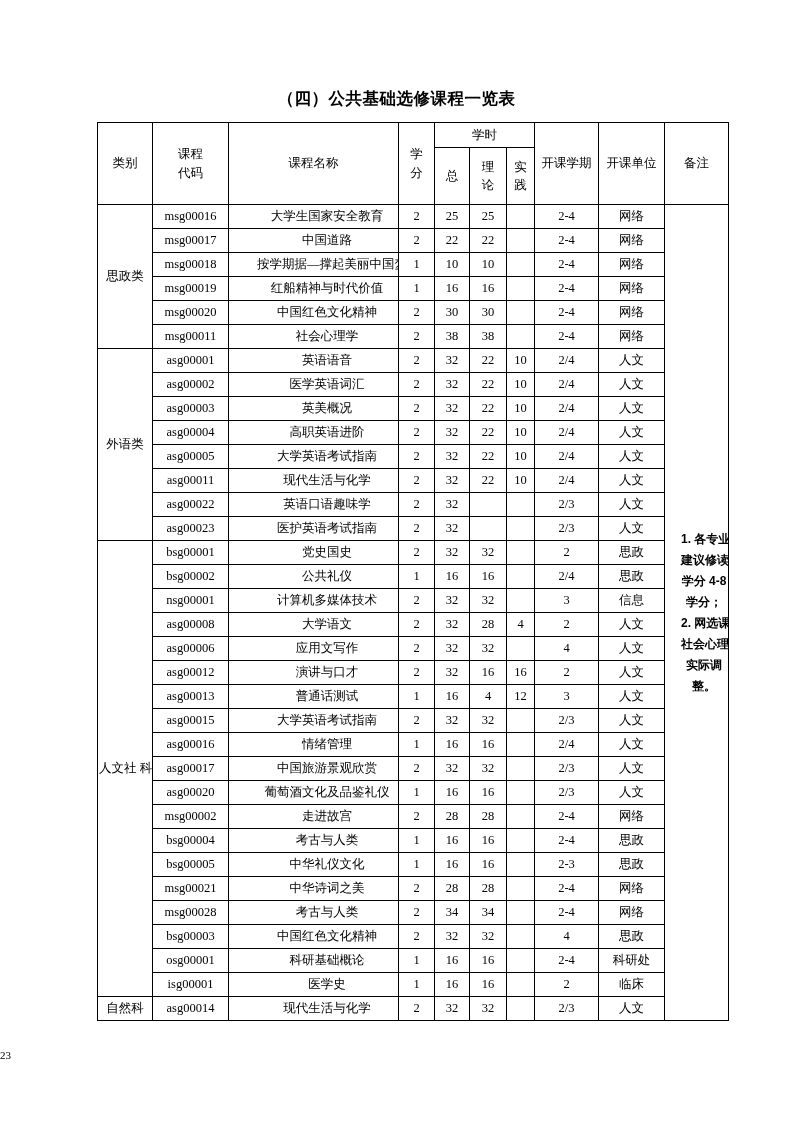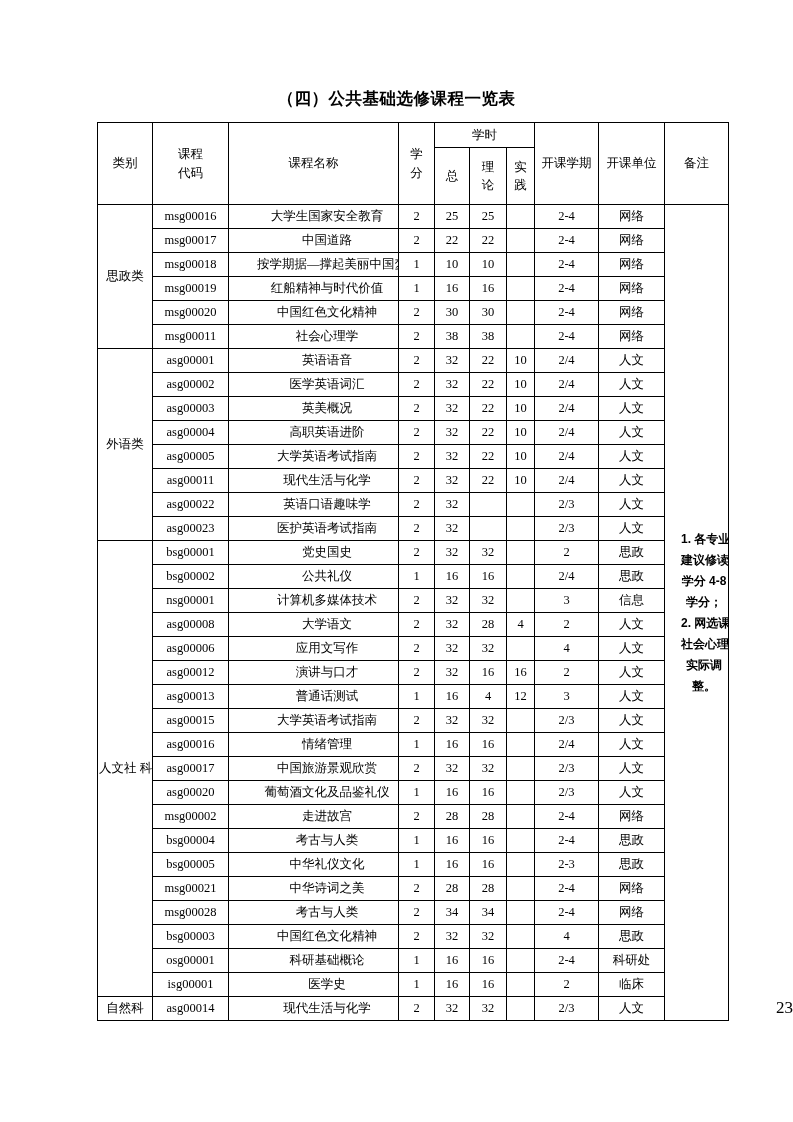--- a/index.html
+++ b/index.html
@@ -66,23 +66,23 @@
   .remark-line {
     font-family: "Liberation Sans", "DejaVu Sans", sans-serif;
     font-weight: bold;
     font-size: 12px;
     line-height: 21px;
     text-align: center;
     white-space: nowrap;
   }
   .page-number {
     position: absolute;
-    top: 998px; left: 0; width: 100%;
-    text-align: right;
-    font-size: 17px;
+    top: 1049px; left: 0; width: 100%;
+    text-align: left;
+    font-size: 11px;
   }
 </style>
 </head>
 <body>
 
 <div class="page">
 
   <div class="doc-title">（四）公共基础选修课程一览表</div>
 
   <table class="course-table">

